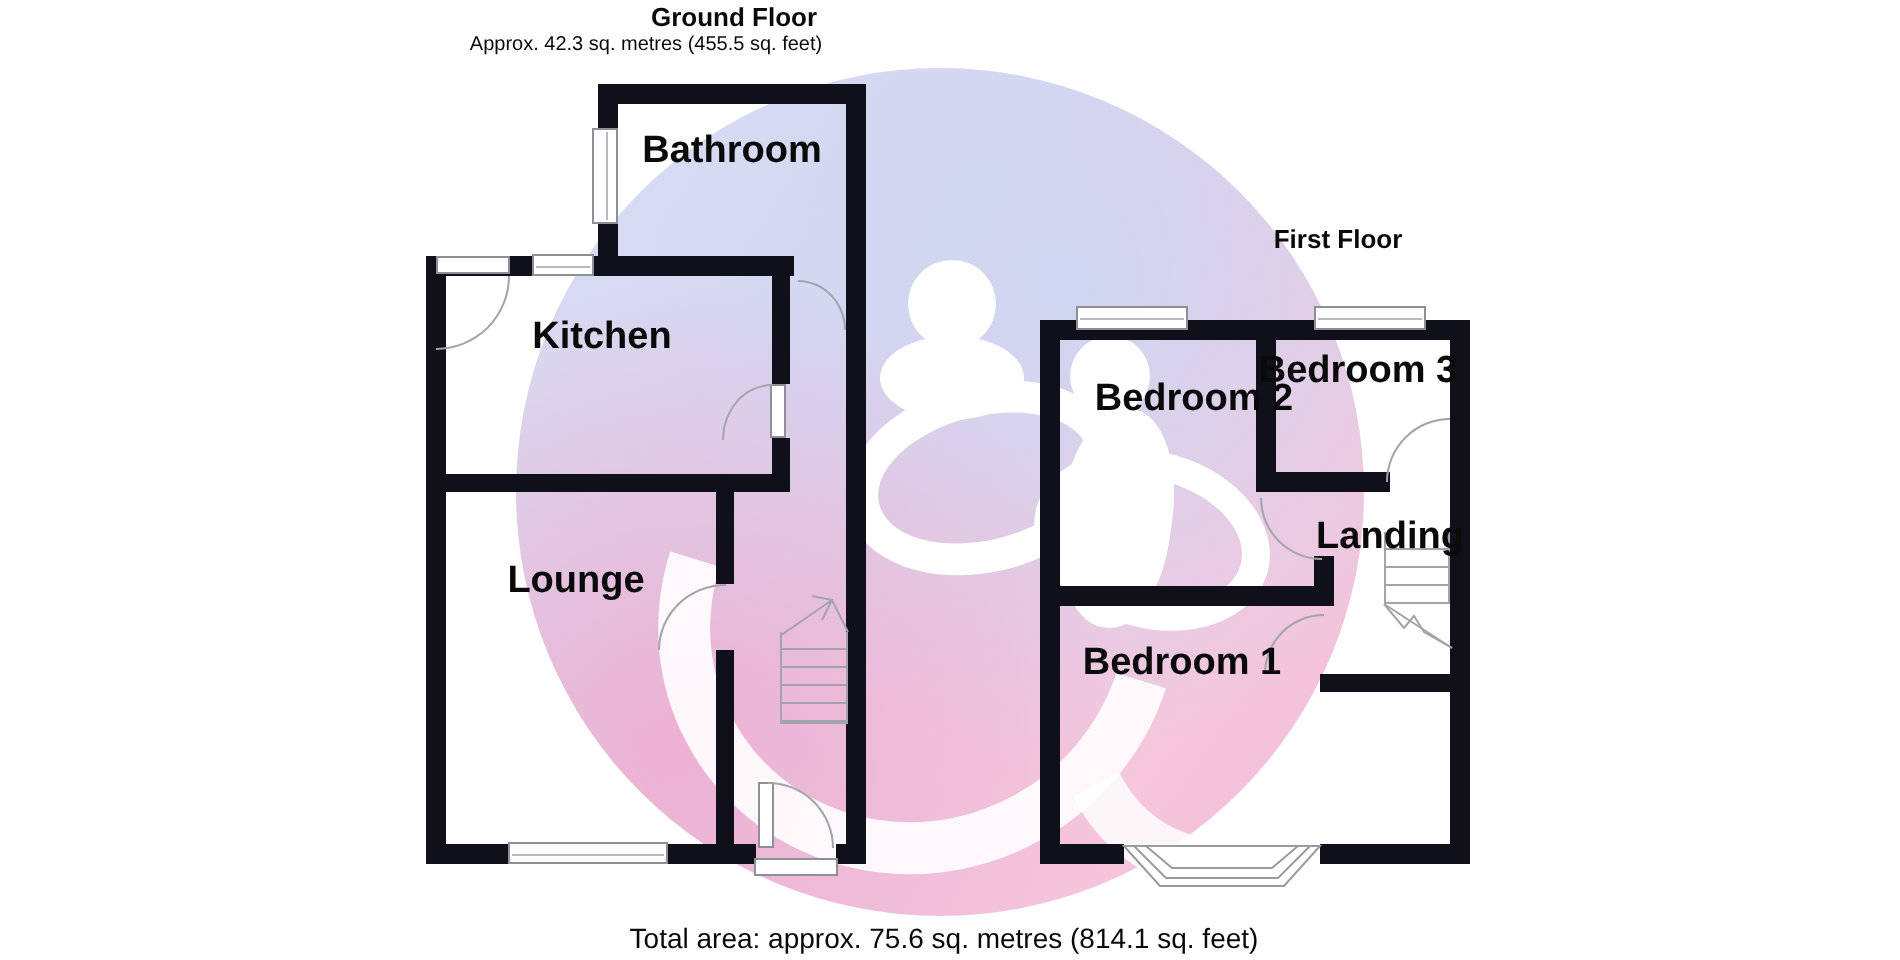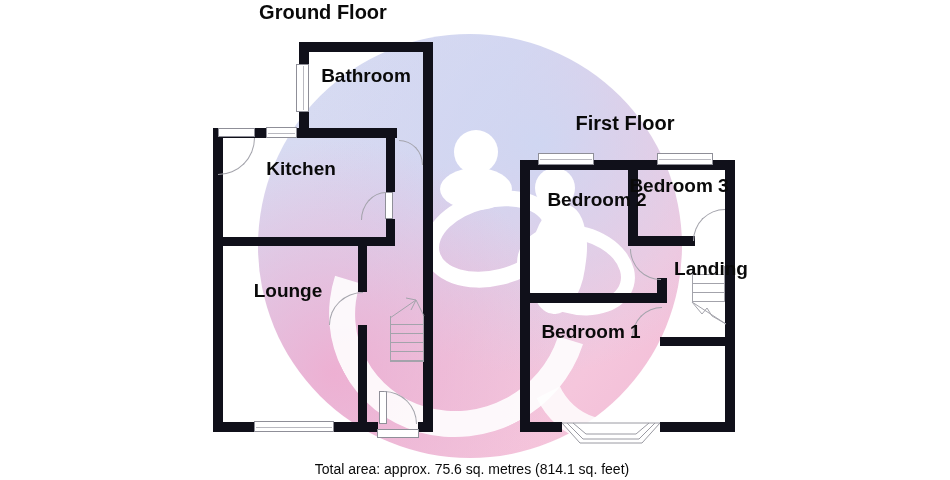--- a/index.html
+++ b/index.html
@@ -27,21 +27,21 @@
   .arc.tl{border-top:1px solid #a3a3ab;border-left:1px solid #a3a3ab;border-top-left-radius:100% 100%;}
   .arc.tr{border-top:1px solid #a3a3ab;border-right:1px solid #a3a3ab;border-top-right-radius:100% 100%;}
   .arc.bl{border-bottom:1px solid #a3a3ab;border-left:1px solid #a3a3ab;border-bottom-left-radius:100% 100%;}
   .arc.br{border-bottom:1px solid #a3a3ab;border-right:1px solid #a3a3ab;border-bottom-right-radius:100% 100%;}
   .stairs{position:absolute;border:1px solid #a3a3ab;border-top:none;box-sizing:border-box;
           background:repeating-linear-gradient(to bottom,rgba(0,0,0,0) 0 8px,#a3a3ab 8px 9px);}
   .psvg{position:absolute;}
 
   
   .t{position:absolute;transform:translateX(-50%);white-space:nowrap;color:#0a0a0a;z-index:30;}
-  .title{font-size:20px;font-weight:bold;}
+  .title{font-size:13px;font-weight:bold;margin-left:44px;}
   .subtitle{font-size:10px;}
   .room{font-size:19px;font-weight:bold;}
   .room.wrap{white-space:normal;width:82px;text-align:center;line-height:1.08;}
   .footer{font-size:14px;}
   .layer{position:absolute;inset:0;z-index:10;}
 </style>
 </head>
 <body>
 
 <div class="stage">
@@ -121,25 +121,26 @@
     <div class="arc tl" style="left:632px;top:307px;width:30px;height:30px;"></div>
 
     <div class="stairs" style="left:692px;top:266px;width:33px;height:36px;"></div>
     <svg class="psvg" style="left:690px;top:300px;" width="40" height="28" viewBox="0 0 40 28">
       <line x1="2" y1="2" x2="36" y2="24" stroke="#a3a3ab" stroke-width="1" fill="none"></line>
       <polyline points="2,2 12,14 17,8 22,16 36,24" stroke="#a3a3ab" stroke-width="1" fill="none"></polyline>
     </svg>
   </div>
 
   <div class="t title" style="left:323px;top:1px;">Ground Floor</div>
+  <div class="t subtitle" style="left:323px;top:17px;">Approx. 42.3 sq. metres (455.5 sq. feet)</div>
   <div class="t title" style="left:625px;top:112px;">First Floor</div>
 
   <div class="t room" style="left:366px;top:65px;">Bathroom</div>
   <div class="t room" style="left:301px;top:158px;">Kitchen</div>
   <div class="t room" style="left:288px;top:280px;">Lounge</div>
 
   <div class="t room" style="left:575px;top:189px;padding-left:44px;">Bedroom 2</div>
   <div class="t room" style="left:679px;top:175px;">Bedroom 3</div>
-  <div class="t room" style="left:695px;top:258px;margin-left:16px;">Landing</div>
+  <div class="t room" style="left:695px;top:258px;">Landing</div>
   <div class="t room" style="left:591px;top:321px;">Bedroom 1</div>
 
   <div class="t footer" style="left:472px;top:461px;text-align:right;">Total area: approx. 75.6 sq. metres (814.1 sq. feet)</div>
 </div>
 
 </body></html>

